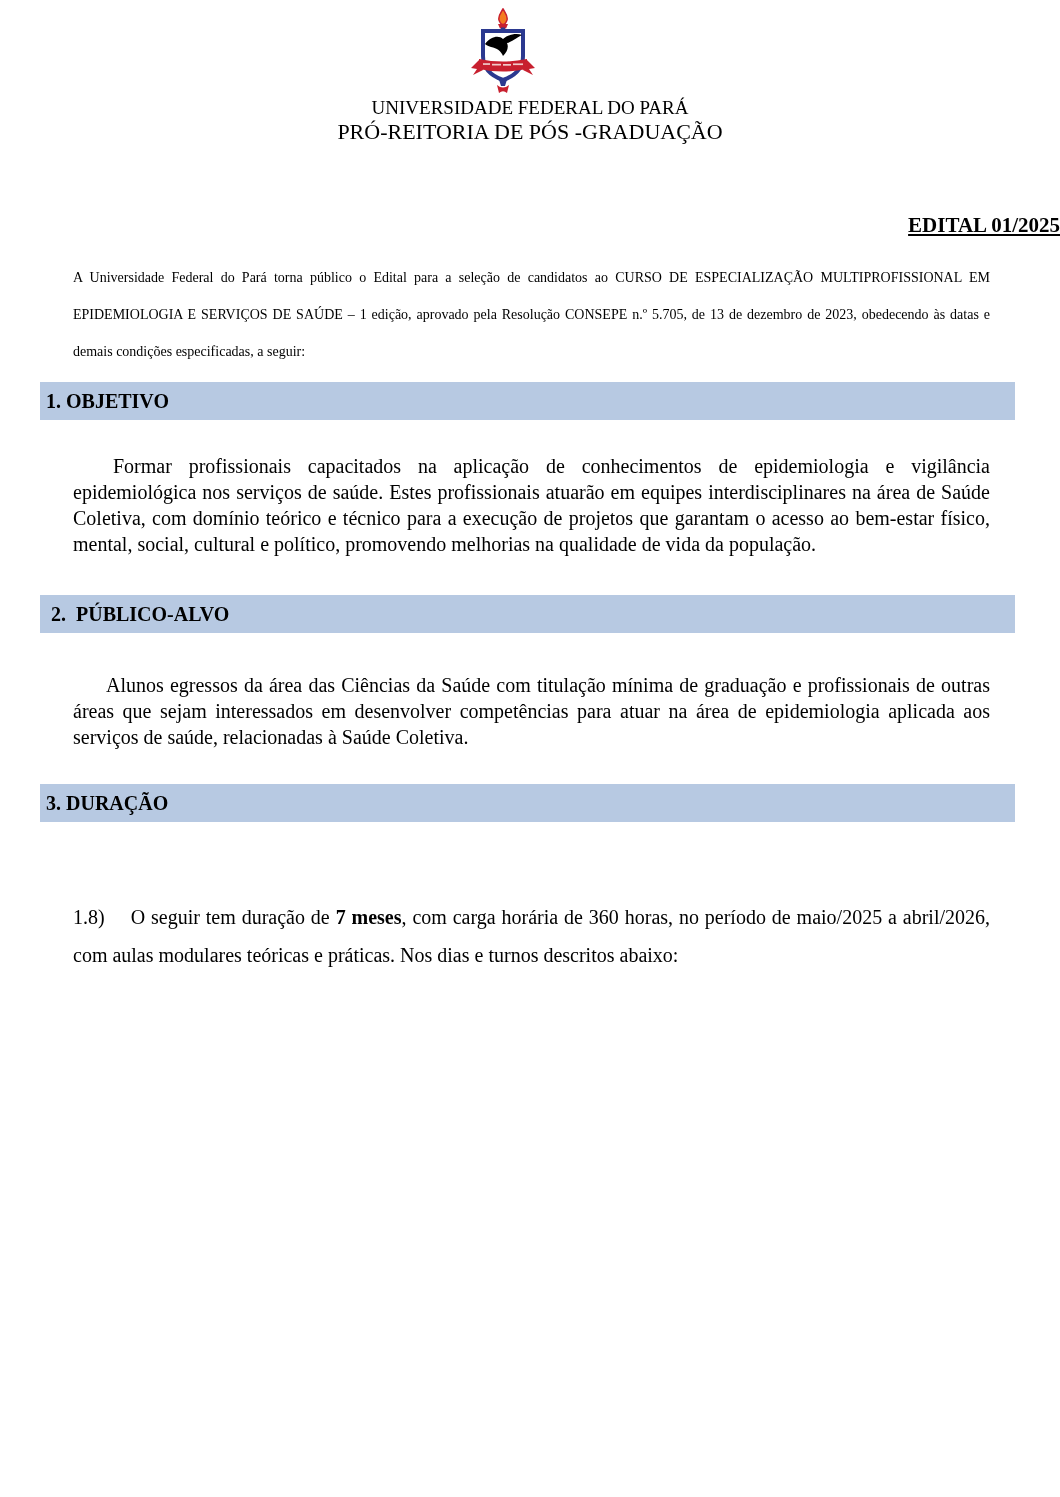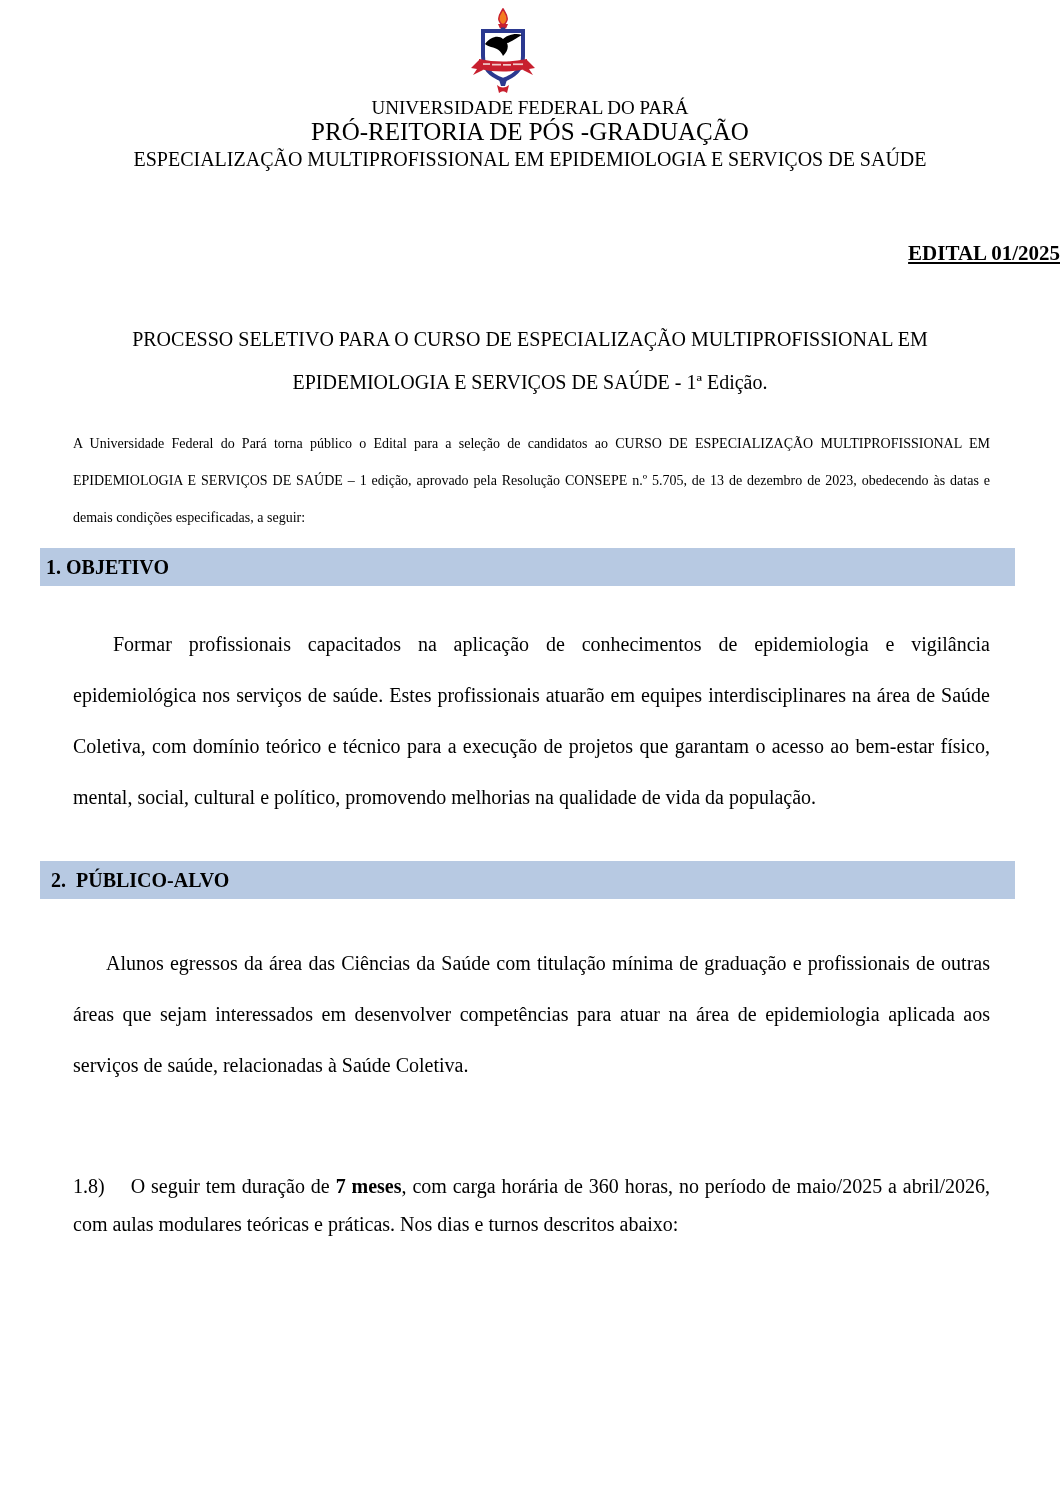--- a/index.html
+++ b/index.html
@@ -8,21 +8,21 @@
     width:1060px; height:1343px;
     margin:0 auto;
     background:#ffffff;
     color:#000;
     font-family:"Liberation Serif", serif;
     overflow:hidden;
   }
   .logo { width:64px; height:86px; margin:8px 0 0 471px; display:block; }
   .org { text-align:center; }
   .org1 { font-size:19px; line-height:24px; margin-top:2px; }
-  .org2 { font-size:25px; line-height:24px; }
+  .org2 { font-size:22px; line-height:24px; }
   .org3 { font-size:20px; line-height:26px; margin-top:2px; }
   .edital { text-align:right; margin-top:68px; font-size:21px; font-weight:bold; line-height:26px; }
   .edital span { text-decoration:underline; }
   .subtitle {
     text-align:center; font-size:20px; line-height:43px;
     margin:52px auto 0; max-width:880px;
   }
   .intro {
     margin:21px 70px 12px 73px;
     font-size:14px; line-height:37px; text-align:justify;
@@ -31,21 +31,21 @@
     margin:2px 45px 0 40px;
     background:var(--band,#b7c9e2);
     font-weight:bold; font-size:20px; line-height:24px;
     padding:7px 16px 7px 6px;
     white-space:pre-wrap;
   }
   .band2 { margin-top:38px; }
   .band3 { margin-top:34px; }
   .para {
     margin:0 70px 0 73px;
-    font-size:20px; line-height:51px; text-align:justify;
+    font-size:20px; line-height:26px; text-align:justify;
   }
   .para-objetivo { margin-top:33px; text-indent:40px; }
   .para-publico  { margin-top:39px; text-indent:33px; }
   .para-31 { margin-top:76px; line-height:38px; }
   .tab { display:inline-block; width:26px; }
 </style>
 </head>
 <body>
 
 <div class="page">
@@ -69,33 +69,32 @@
       <rect x="32" y="56" width="8" height="1.7" fill="#f0c9c9"></rect>
       <rect x="42" y="55.4" width="10" height="1.7" fill="#f0c9c9"></rect>
 
       <path d="M28 71.5 L36 71.5 L34 78 L30 78 Z" fill="#2b3990"></path>
       <path d="M26 77 Q32 82 38 77 L36 85 Q32 81.5 28 85 Z" fill="#c8202f"></path>
     </svg>
   </div>
 
   <div class="org org1">UNIVERSIDADE FEDERAL DO PARÁ</div>
   <div class="org org2">PRÓ-REITORIA DE PÓS -GRADUAÇÃO</div>
-  <div class="org org3">ESPECIALIZAÇÃO MULTIPROFISSIONAL EM EPIDEMIOLOGIA E SERVIÇOS DE SAÚDE</div>
 
   <div class="edital">
     <span>EDITAL 01/2025</span>
   </div>
 
-  <p class="subtitle">PROCESSO SELETIVO PARA O CURSO DE ESPECIALIZAÇÃO MULTIPROFISSIONAL EM EPIDEMIOLOGIA E SERVIÇOS DE SAÚDE - 1ª Edição.</p>
 
   <p class="intro">A Universidade Federal do Pará torna público o Edital para a seleção de candidatos ao CURSO DE ESPECIALIZAÇÃO MULTIPROFISSIONAL EM EPIDEMIOLOGIA E SERVIÇOS DE SAÚDE – 1 edição, aprovado pela Resolução CONSEPE n.º 5.705, de 13 de dezembro de 2023, obedecendo às datas e demais condições especificadas, a seguir:</p>
 
   <div class="band band1">1. OBJETIVO</div>
   <p class="para para-objetivo">Formar profissionais capacitados na aplicação de conhecimentos de epidemiologia e vigilância epidemiológica nos serviços de saúde. Estes profissionais atuarão em equipes interdisciplinares na área de Saúde Coletiva, com domínio teórico e técnico para a execução de projetos que garantam o acesso ao bem-estar físico, mental, social, cultural e político, promovendo melhorias na qualidade de vida da população.</p>
 
   <div class="band band2"> 2.  PÚBLICO-ALVO</div>
   <p class="para para-publico">Alunos egressos da área das Ciências da Saúde com titulação mínima de graduação e profissionais de outras áreas que sejam interessados em desenvolver competências para atuar na área de epidemiologia aplicada aos serviços de saúde, relacionadas à Saúde Coletiva.</p>
 
+  <div class="band band3">3. DURAÇÃO</div>
   <p class="para para-31">
     <span>1.8)</span><span class="tab"></span><span>O seguir tem duração de </span><b>7 meses</b><span>, com carga horária de 360 horas, no período de maio/2025 a abril/2026, com aulas modulares teóricas e práticas. Nos dias e turnos descritos abaixo:</span>
   </p>
 
 </div>
 
 </body></html>

